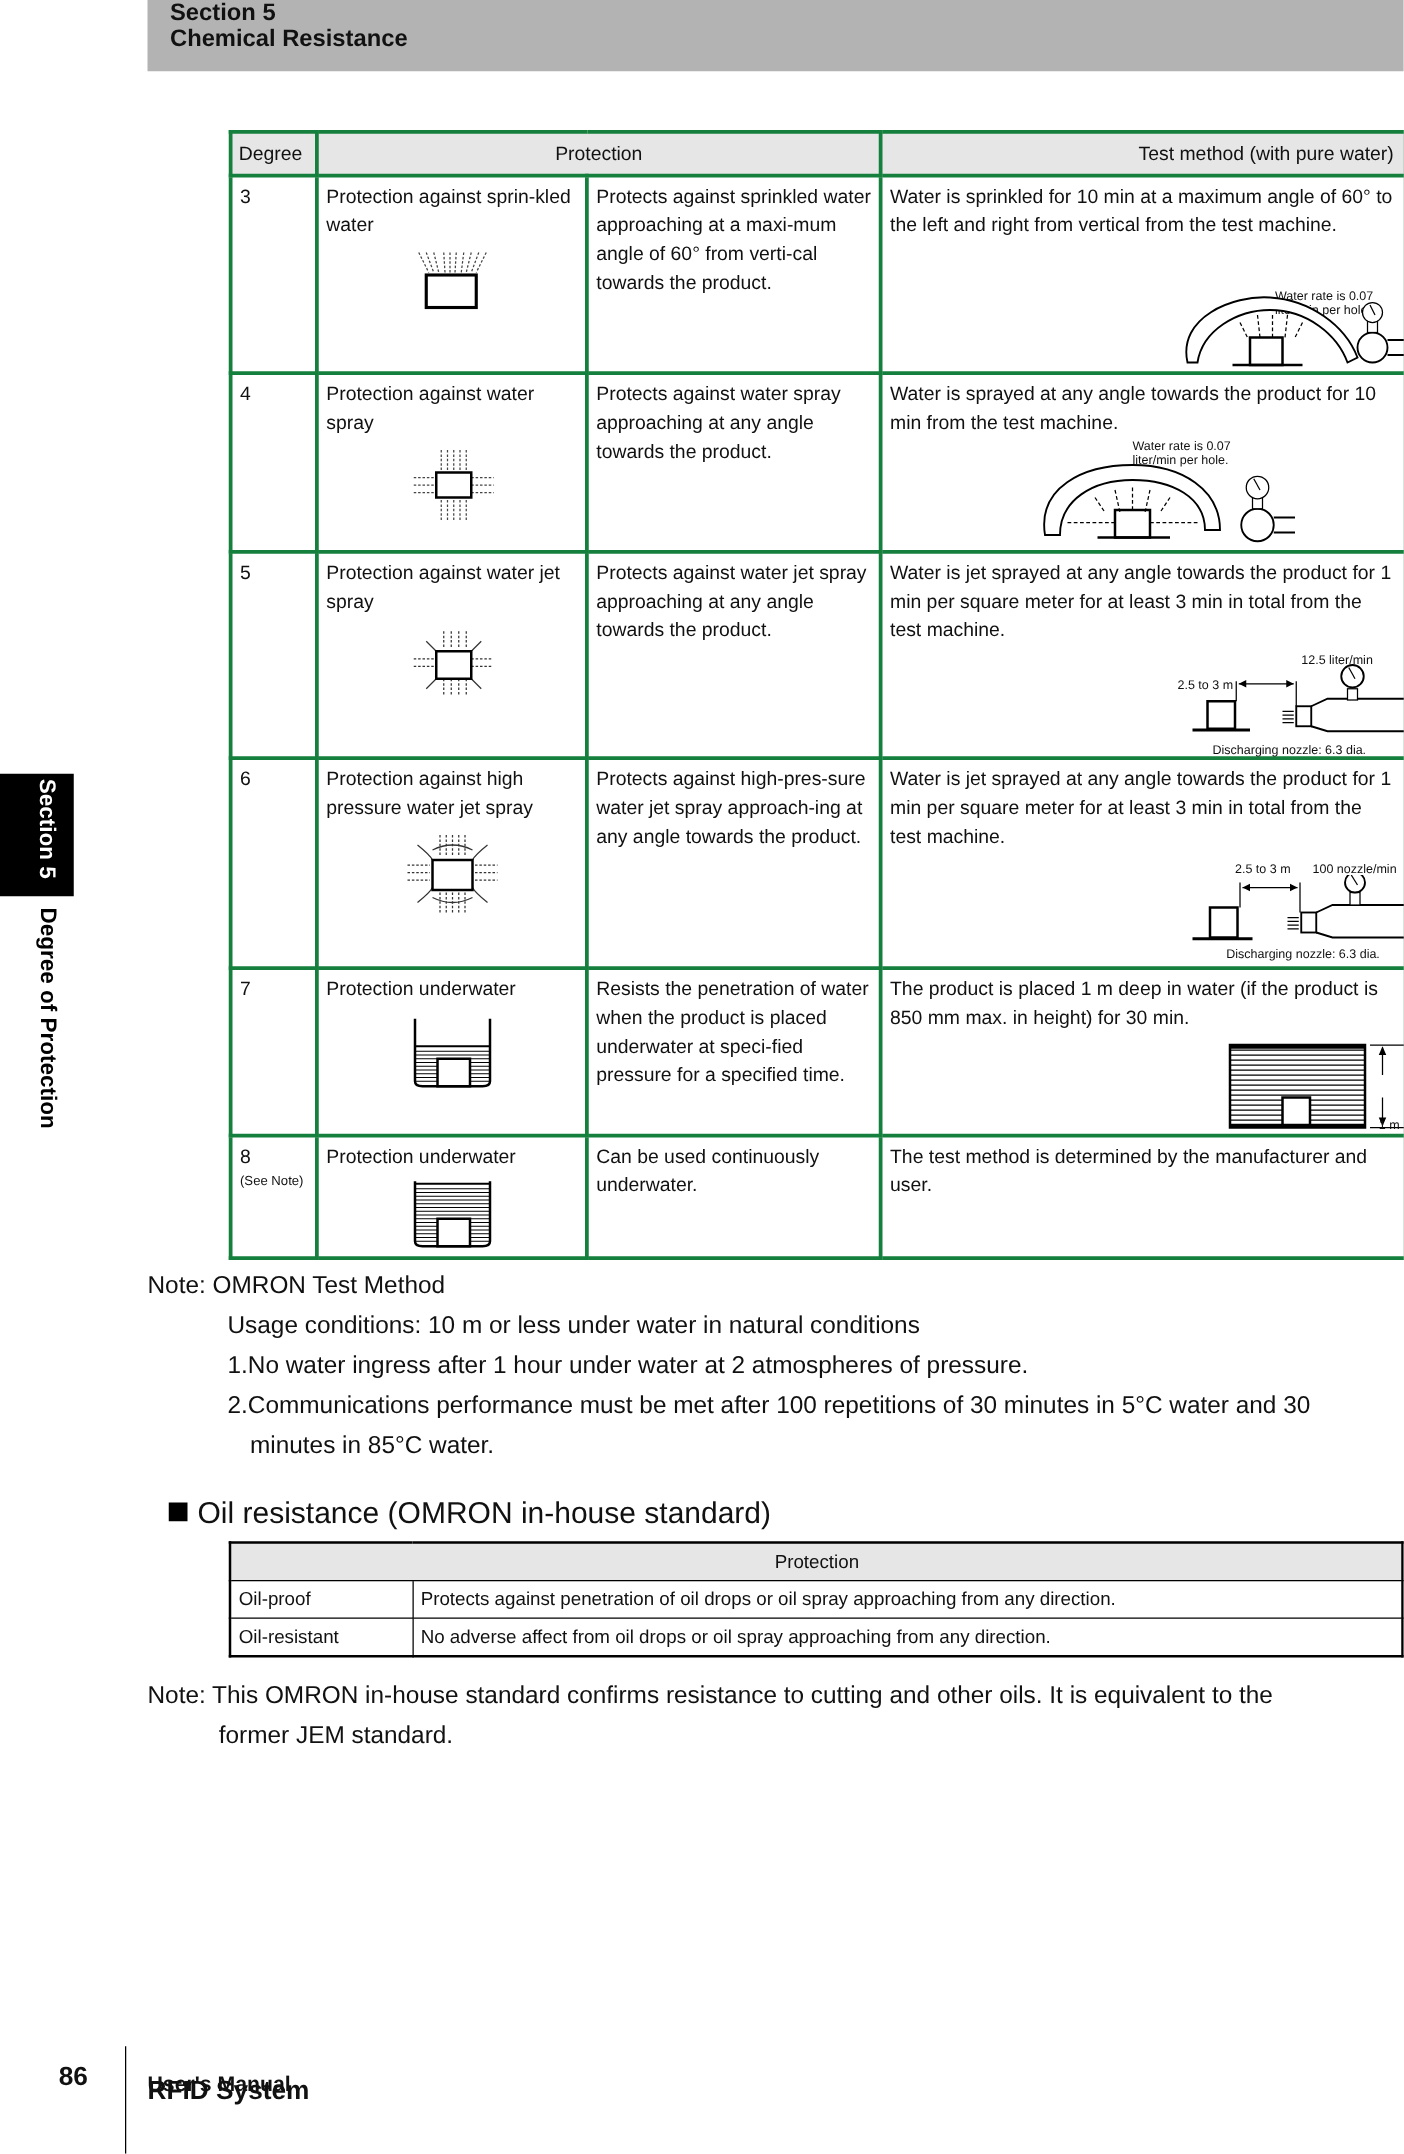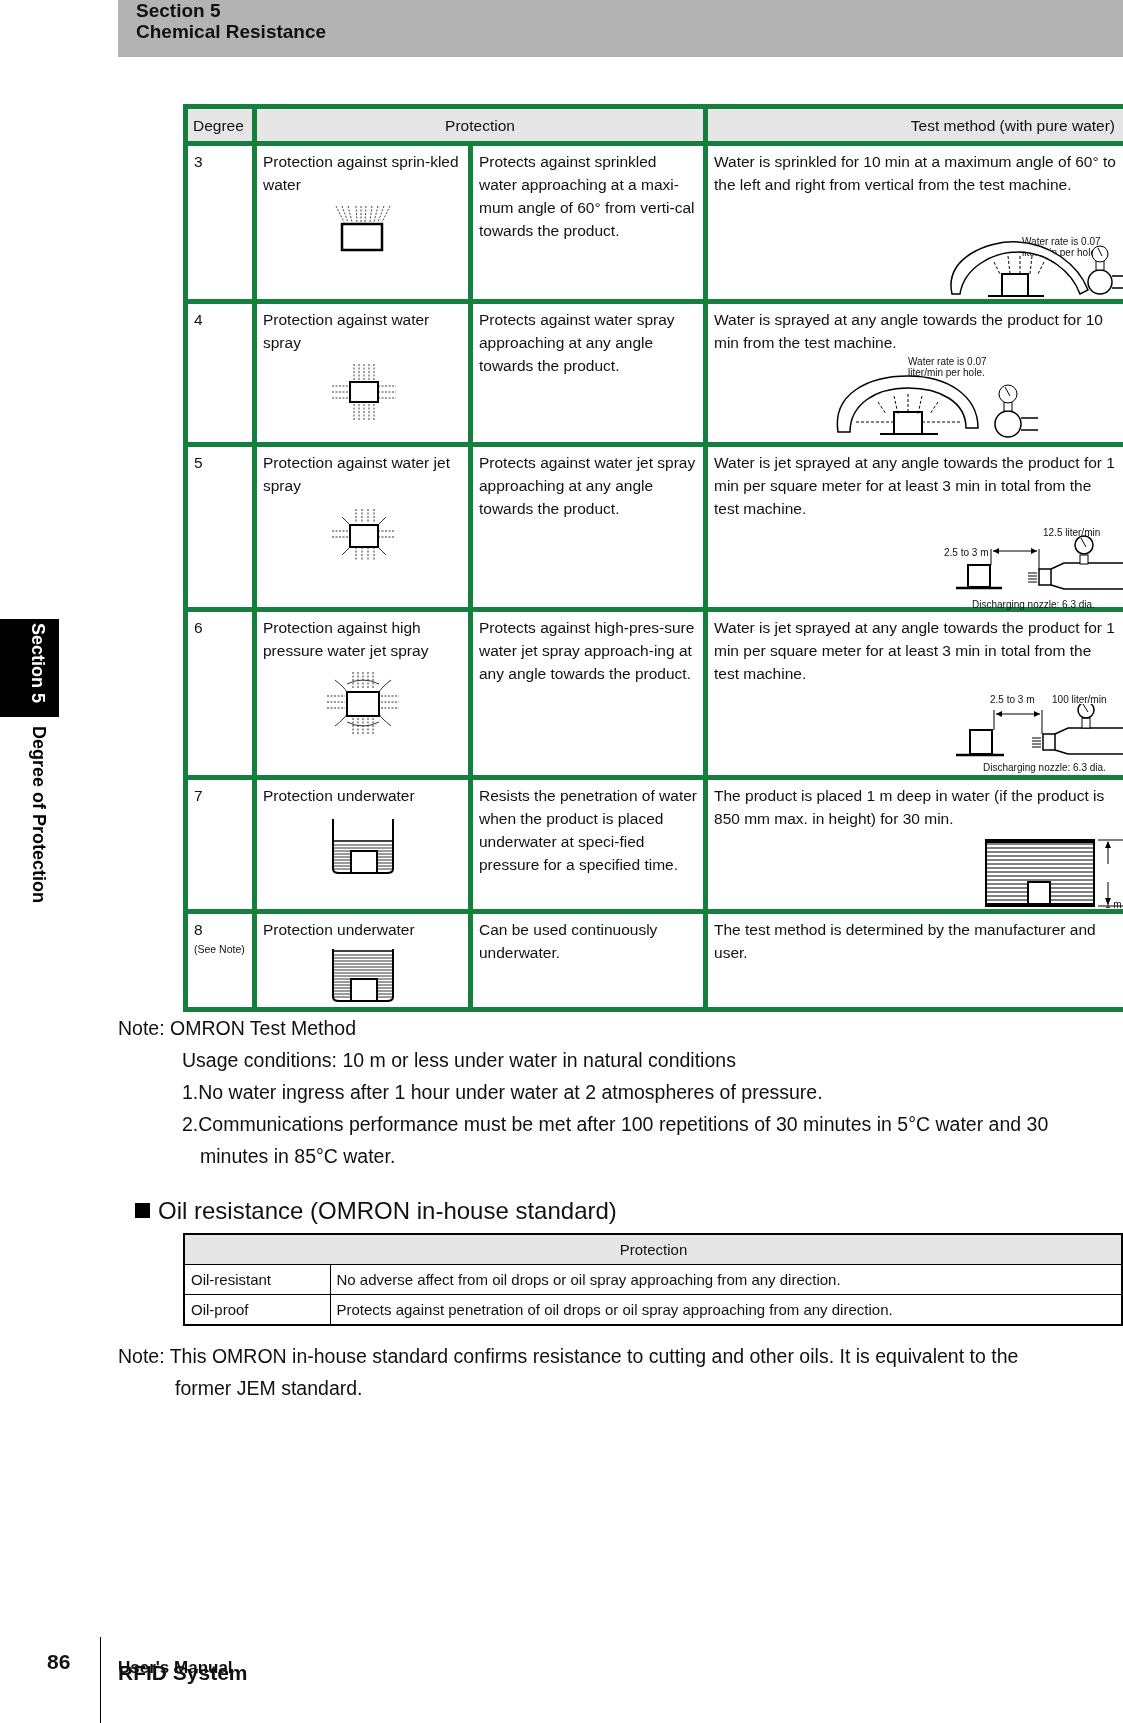--- a/index.html
+++ b/index.html
@@ -10,21 +10,21 @@
   .hdr .l2 { position:absolute; left:18px; top:21px; font-size:19px; font-weight:bold; line-height:22px; }
 
   .sidetab { position:absolute; left:0; top:619px; width:59px; height:98px; background:#000; }
   .sidetab span { position:absolute; left:48px; top:4px; transform-origin:0 0; transform:rotate(90deg);
                   color:#fff; font-weight:bold; font-size:18px; white-space:nowrap; }
   .sidetitle { position:absolute; left:49px; top:726px; transform-origin:0 0; transform:rotate(90deg);
                font-weight:bold; font-size:18px; white-space:nowrap; color:#000; }
 
   table.ip { position:absolute; left:183px; top:104px; width:940px; border-collapse:collapse;
              border:2px solid #000; font-size:15.5px; line-height:23px; table-layout:fixed; }
-  table.ip td, table.ip th { border:5px solid #15803d; vertical-align:top; padding:4px 5px 0 6px; }
+  table.ip td, table.ip th { border:3px solid #15803d; vertical-align:top; padding:4px 5px 0 6px; }
   table.ip th { background:#e6e6e6; font-weight:normal; height:26px; padding:3px 5px; vertical-align:middle; }
   table.ip th.c { text-align:center; }
   table.ip th.r { text-align:right; padding-right:8px; }
   .cellrel { position:relative; }
   .icon { display:block; margin:8px auto 0 auto; }
   .diag { position:absolute; }
   .small { font-size:10px; line-height:11px; }
   .seenote { font-size:10.5px; display:block; line-height:16px; }
 
   .notes { position:absolute; left:118px; top:1012px; font-size:19.5px; line-height:32px; }
@@ -260,21 +260,21 @@
               <path d="M22,14 Q38,6 54,14"></path>
               <path d="M22,52 Q38,60 54,52"></path>
             </g>
         <rect x="22" y="22" width="32" height="24" fill="#fff" stroke="#000" stroke-width="2"></rect>
       </svg>
     </td>
     <td>Protects against high-pres-sure water jet spray approach-ing at any angle towards the product.</td>
     <td class="cellrel">
       <div>Water is jet sprayed at any angle towards the product for 1 min per square meter for at least 3 min in total from the test machine.</div>
       <span class="diag small" style="left:282px; top:82px;">2.5 to 3 m</span>
-      <span class="diag small" style="left:344px; top:82px;">100 liter/min</span>
+      <span class="diag small" style="left:344px; top:82px;">100 nozzle/min</span>
       <span class="diag small" style="left:275px; top:150px;">Discharging nozzle: 6.3 dia.</span>
       <svg class="diag" style="left:238px; top:92px;" width="182" height="58">
         <rect x="24" y="26" width="22" height="24" fill="none" stroke="#000" stroke-width="2"></rect>
         <line x1="10" y1="51" x2="58" y2="51" stroke="#000" stroke-width="2.5"></line>
         <line x1="48" y1="6" x2="48" y2="26" stroke="#000"></line>
             <line x1="96" y1="6" x2="96" y2="30" stroke="#000"></line>
         <line x1="50" y1="10" x2="94" y2="10" stroke="#000"></line>
         <path d="M50,10 l6,-3 v6 z M94,10 l-6,-3 v6 z" fill="#000"></path>
         <g stroke="#000">
               <line x1="86" y1="34" x2="95" y2="34"></line>
@@ -398,26 +398,26 @@
 <table class="oil">
   <colgroup>
       <col style="width:146px">
       <col>
     </colgroup>
   <tbody>
       <tr>
     <th colspan="2">Protection</th>
   </tr>
   <tr>
+    <td>Oil-proof</td>
+    <td>Protects against penetration of oil drops or oil spray approaching from any direction.</td>
+  </tr>
+  <tr>
     <td>Oil-resistant</td>
     <td>No adverse affect from oil drops or oil spray approaching from any direction.</td>
-  </tr>
-  <tr>
-    <td>Oil-proof</td>
-    <td>Protects against penetration of oil drops or oil spray approaching from any direction.</td>
   </tr>
 </tbody>
   </table>
 
 <div class="note2">
   <div>Note: This OMRON in-house standard confirms resistance to cutting and other oils. It is equivalent to the</div>
   <div class="ind">former JEM standard.</div>
 </div>
 
 <div class="pgnum">86</div>

